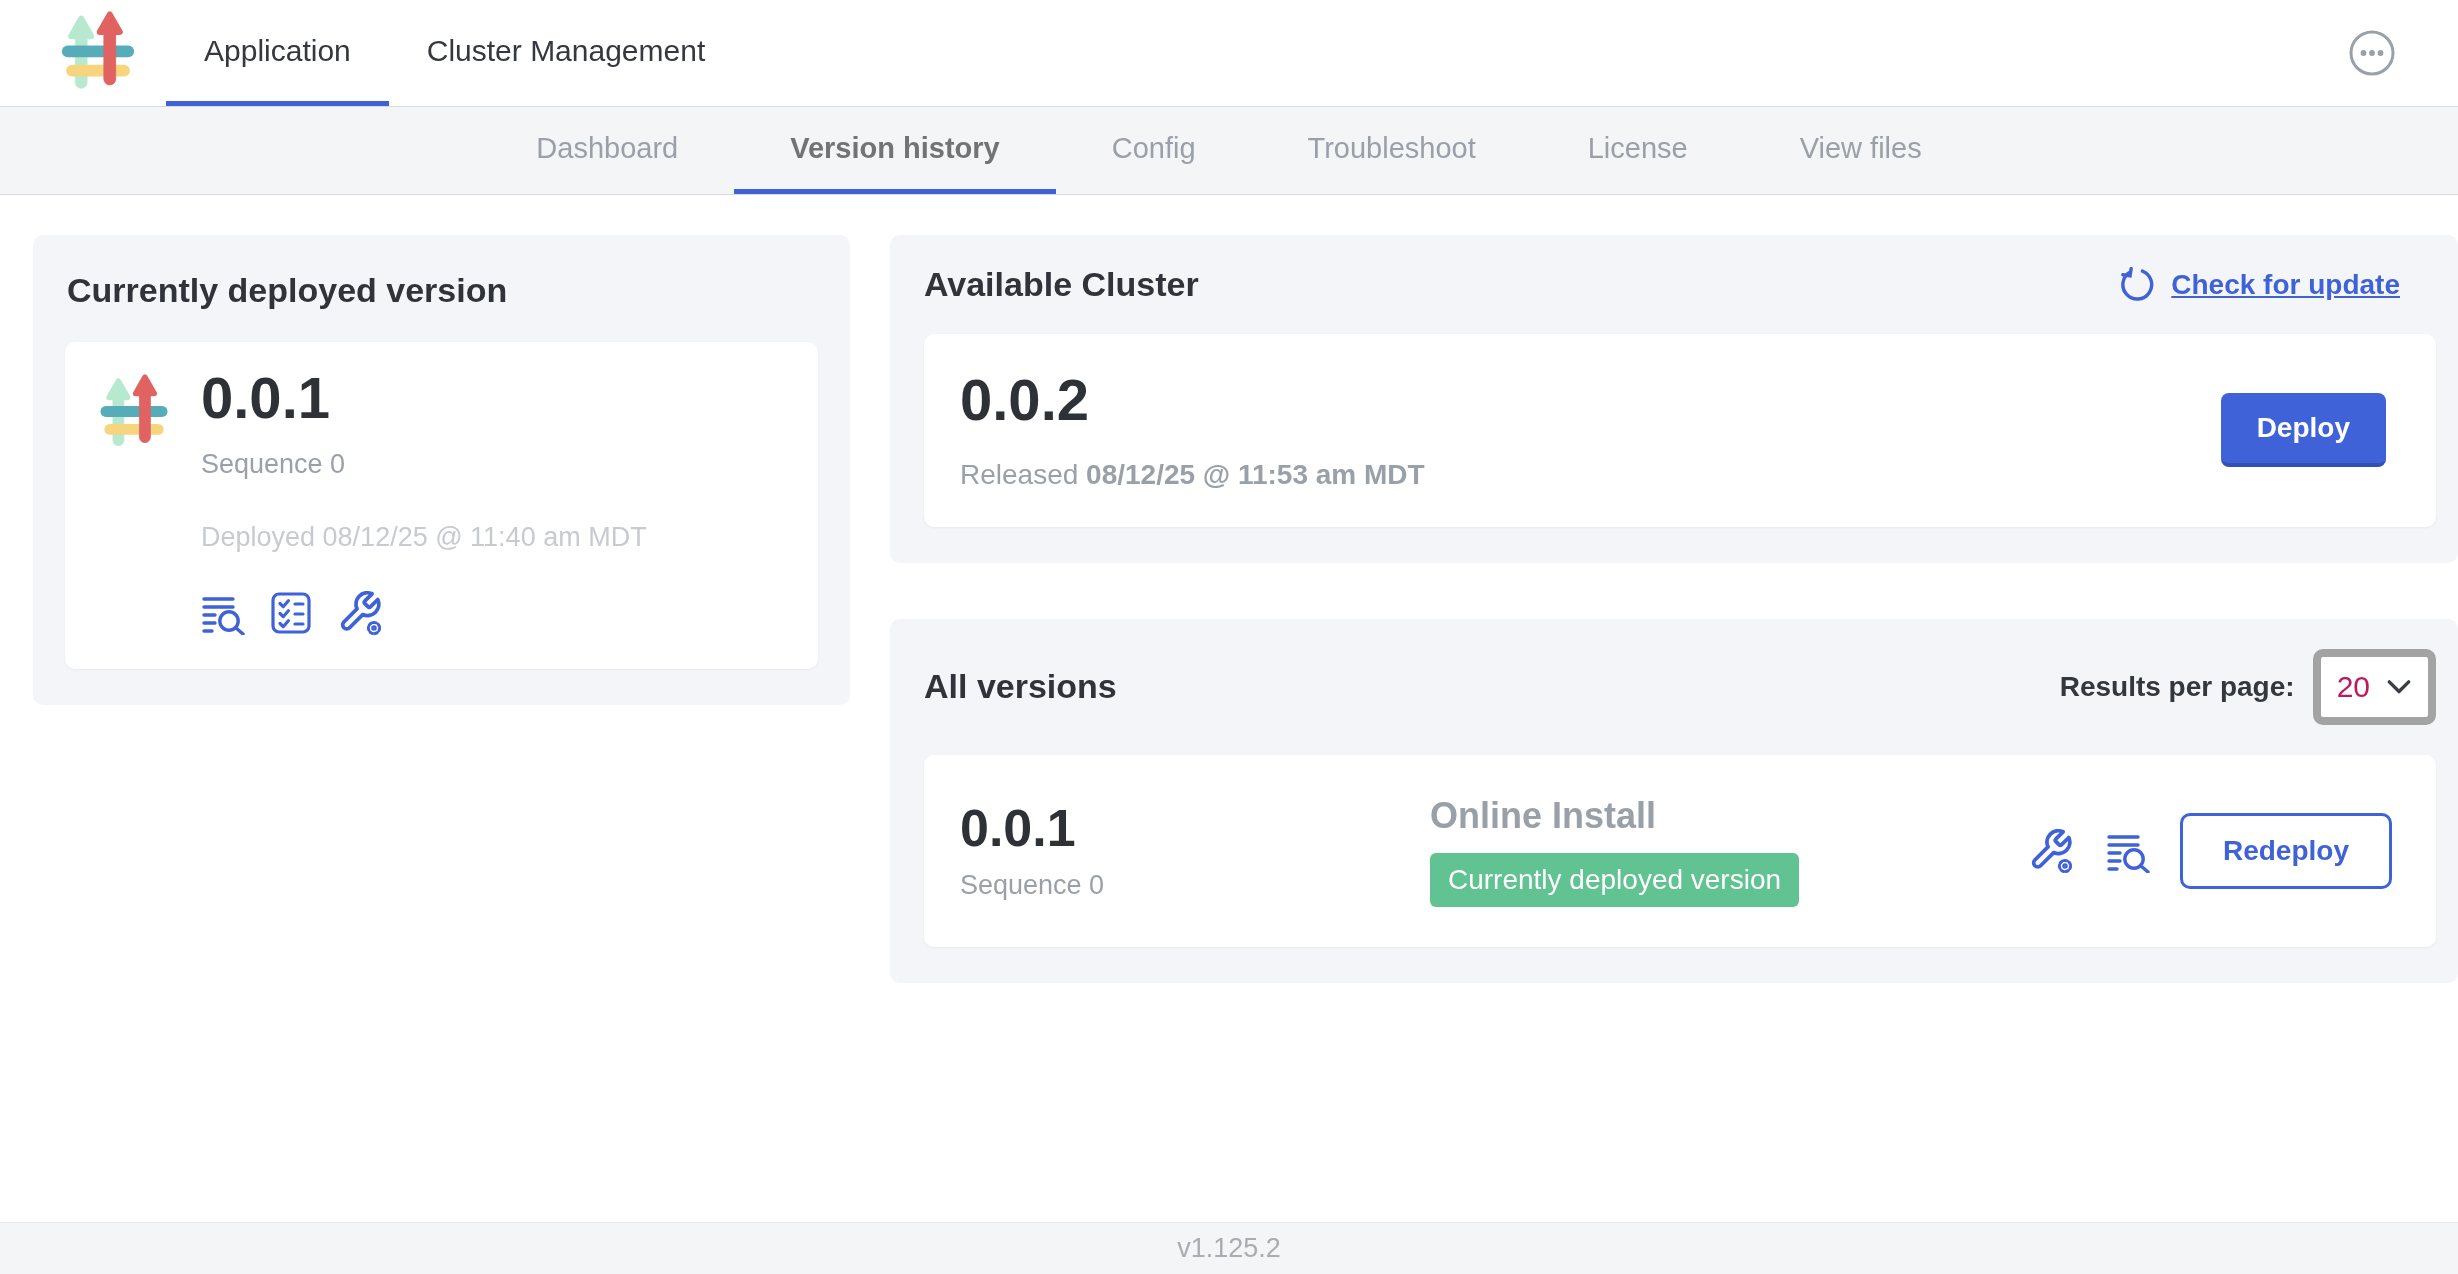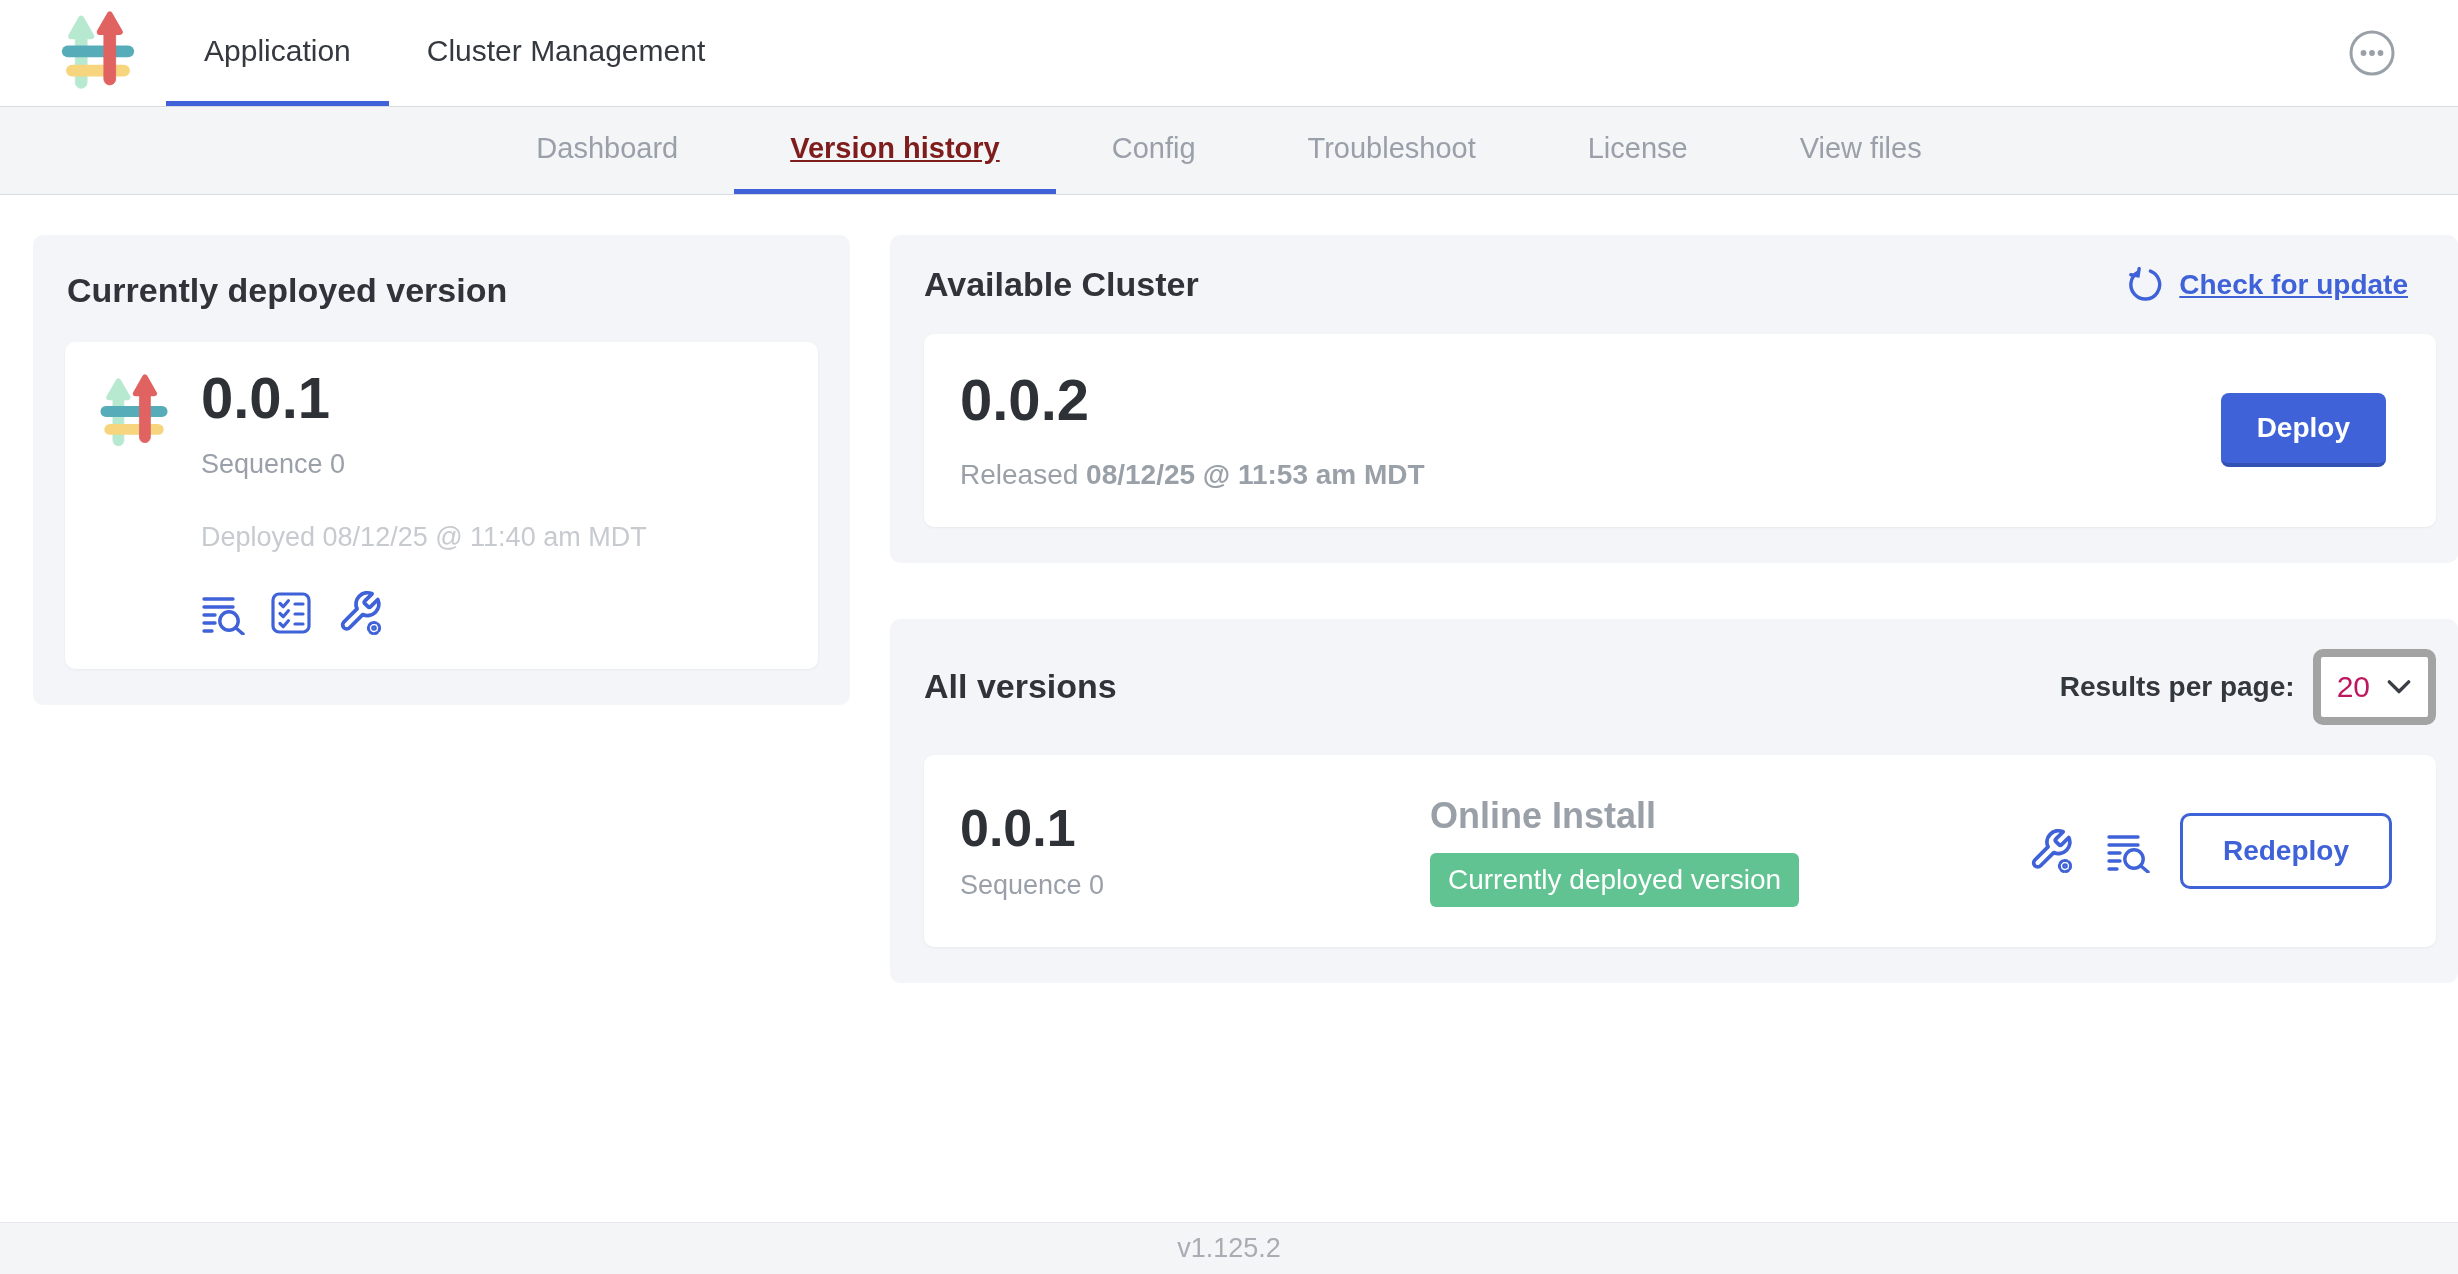--- a/index.html
+++ b/index.html
@@ -39,21 +39,21 @@
   .menu-dots svg{width:100%;height:100%;}
   
   .subnav{
     height:88px;flex:none;background:#f4f5f7;border-bottom:1px solid #d7dade;
     display:flex;justify-content:center;
   }
   .stab{
     display:flex;align-items:center;padding:0 56px;font-size:29px;color:var(--gray-text);
     border-bottom:5px solid transparent;cursor:pointer;
   }
-  .stab.active{color:#7f1d1d;font-weight:bold;border-bottom-color:var(--accent);text-decoration:underline;}
+  .stab.active{color:#737373;font-weight:bold;border-bottom-color:var(--accent);}
   
   main{flex:1;display:flex;gap:40px;padding:40px 0 0 33px;align-items:flex-start;background:#fff;}
   .card{background:var(--card-bg);border-radius:10px;}
   .card h2{font-size:34px;font-weight:bold;color:var(--dark-text);margin:0;}
   .inner{background:#fff;border-radius:10px;box-shadow:0 1px 3px rgba(0,0,0,.05);}
   
   .left-card{width:817px;flex:none;padding:32px 32px 36px;}
   .left-card h2{margin:4px 0 32px 2px;}
   .deployed-inner{display:flex;gap:28px;padding:26px 30px 32px;}
   .card-logo{width:78px;height:78px;flex:none;margin-top:6px;}
@@ -64,21 +64,21 @@
   .icon-row{display:flex;gap:24px;margin-top:36px;align-items:center;}
   .icon-btn{width:44px;height:44px;color:var(--accent);cursor:pointer;flex:none;}
   .icon-btn svg{width:100%;height:100%;}
   .icon-btn.cfg{width:48px;height:48px;}
   
   .right-col{flex:1;min-width:0;display:flex;flex-direction:column;gap:56px;}
   .rcard{padding:30px 22px 36px 34px;}
   .card-head{display:flex;align-items:center;justify-content:space-between;margin-bottom:30px;}
   .check-link{
     display:flex;align-items:center;gap:16px;color:var(--accent);
-    font-size:28px;font-weight:bold;cursor:pointer;margin-right:28px;
+    font-size:28px;font-weight:bold;cursor:pointer;margin-right:36px;
   }
   .check-link .link-text{text-decoration:underline;}
   .check-link svg{width:36px;height:36px;}
   .update-row{display:flex;align-items:center;justify-content:space-between;padding:36px;}
   .released{font-size:28px;color:#9aa0a8;margin-top:28px;}
   .released b{font-weight:bold;}
   .deploy-btn{
     background:var(--accent);color:#fff;font-size:28px;font-weight:bold;
     border:0;border-bottom:4px solid var(--accent-dark);border-radius:8px;
     padding:19px 36px;margin-right:14px;cursor:pointer;font-family:inherit;

